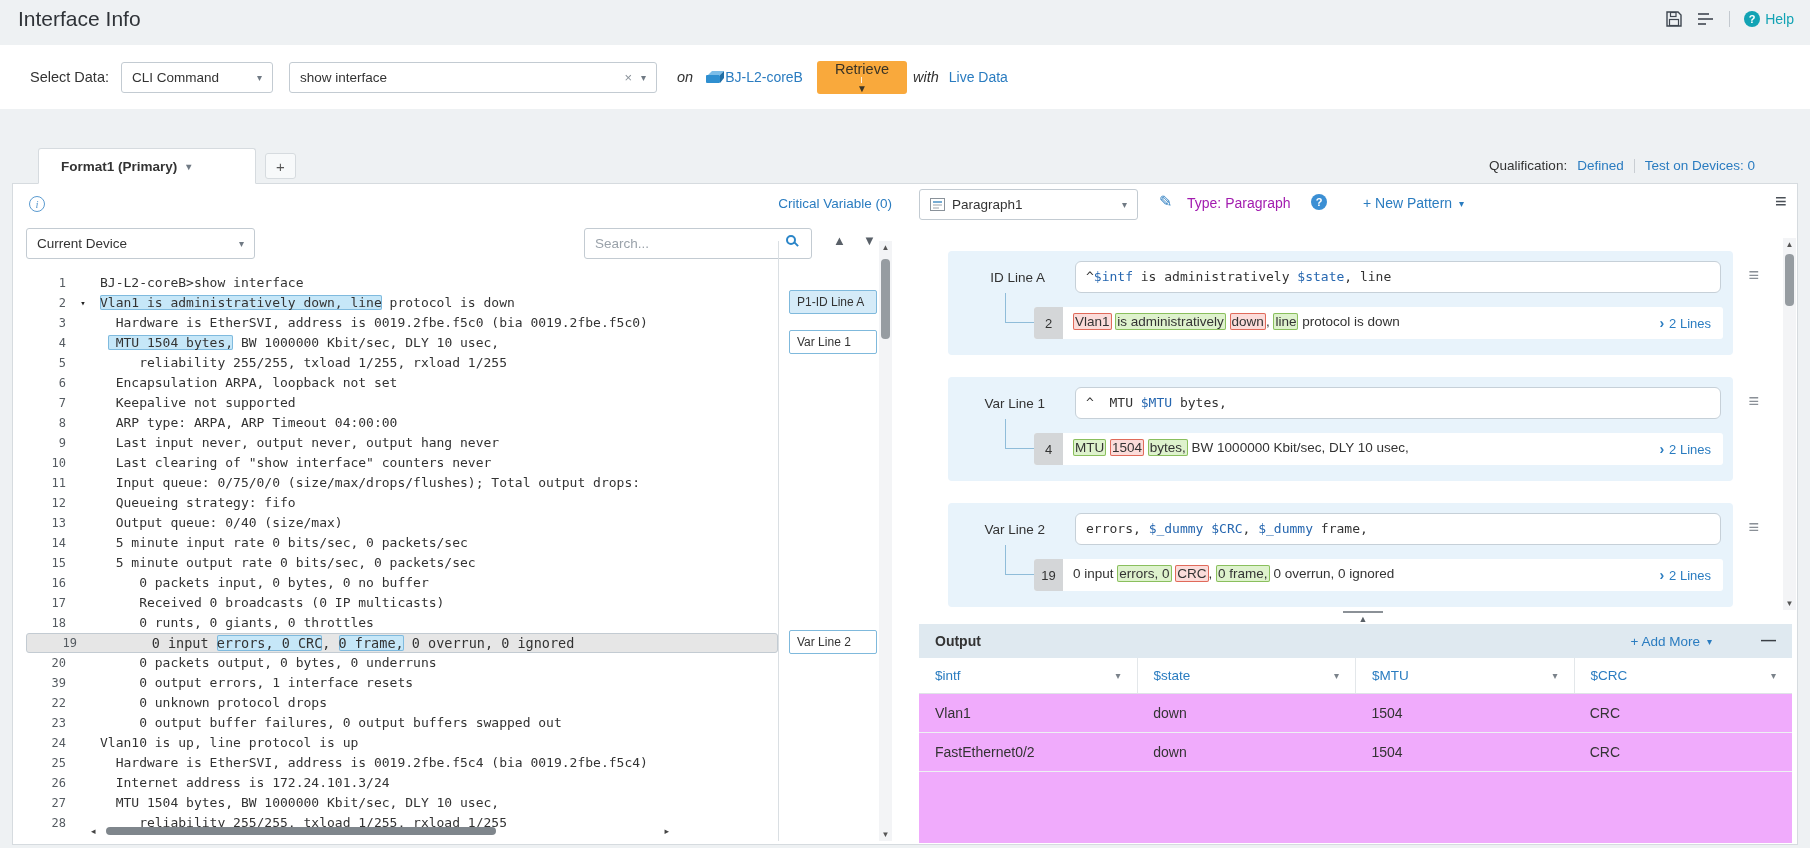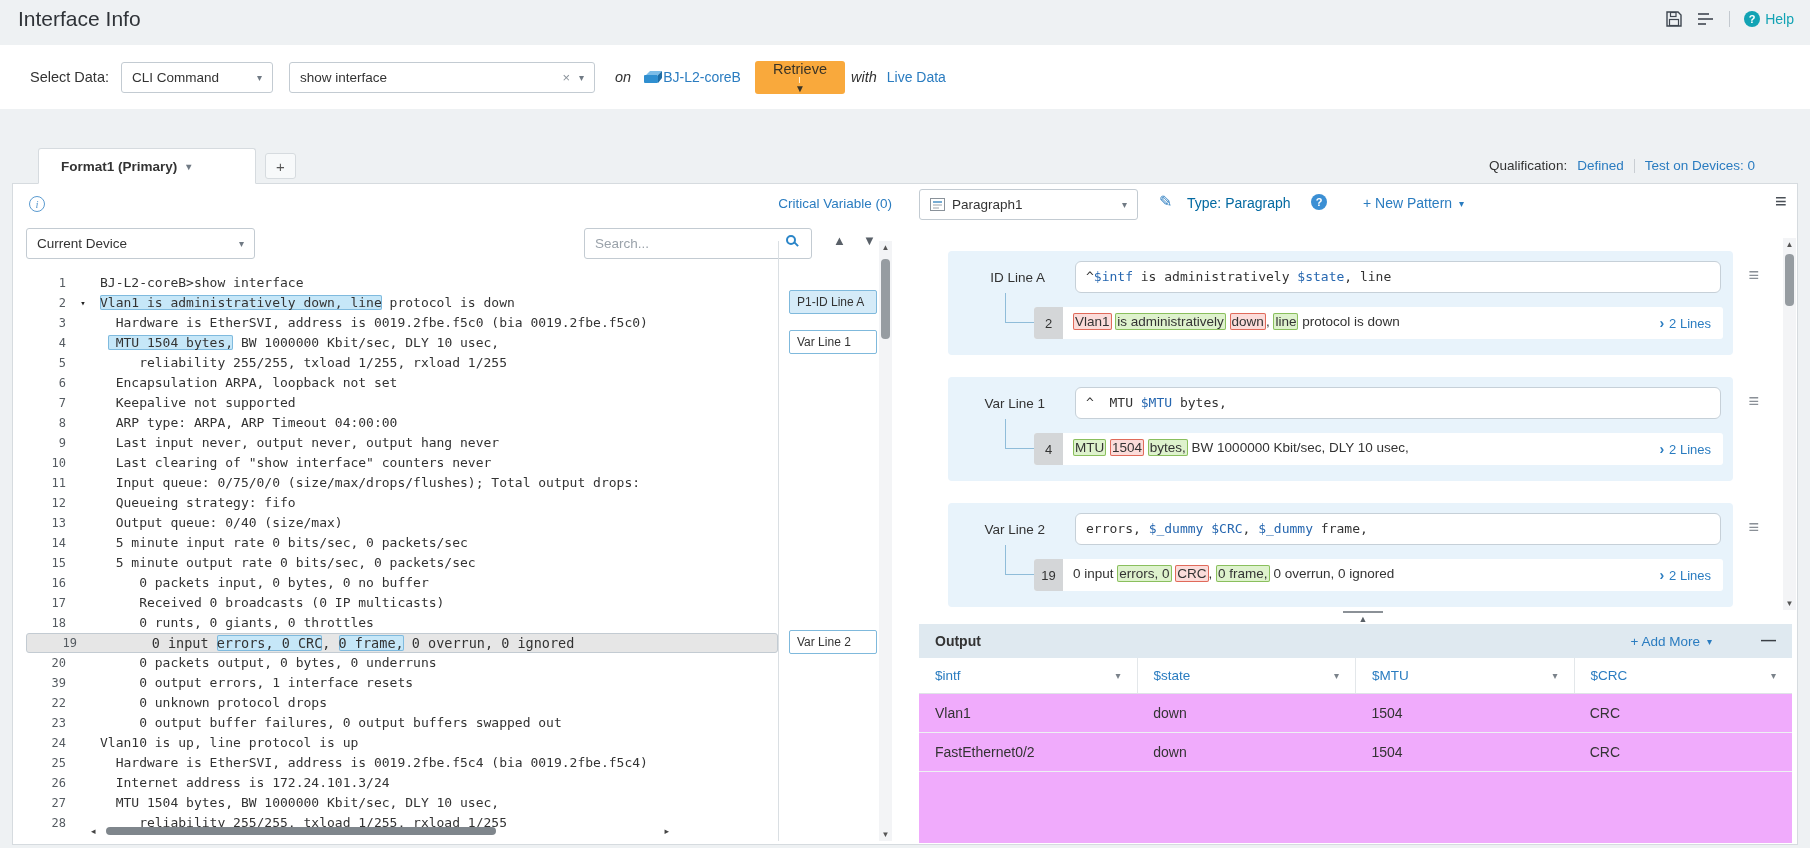--- a/index.html
+++ b/index.html
@@ -13,21 +13,21 @@
   .hicons{position:absolute;right:16px;top:10px;display:flex;align-items:center;gap:14px;}
   .hicon{cursor:pointer;display:flex;align-items:center;}
   .hdr-div{width:1px;height:16px;background:#c3c9cf;}
   .help{display:flex;align-items:center;gap:5px;color:#12a3b4;font-size:14px;cursor:pointer;}
   .help-circle{width:16px;height:16px;border-radius:50%;background:#12a3b4;color:#fff;font-size:11px;display:flex;align-items:center;justify-content:center;font-weight:bold;}
   
   .toolbar{position:absolute;left:0;right:0;top:45px;height:64px;background:#fff;display:flex;align-items:center;padding-left:30px;font-size:14.5px;}
   .sel{height:31px;background:#fff;border:1px solid #c3cbd2;border-radius:3px;display:flex;align-items:center;padding:0 10px;font-size:13.5px;cursor:pointer;color:#333;}
   .sel .chev{margin-left:auto;}
   .sel-dtype{width:152px;margin-left:12px;}
-  .combo{width:306px;margin-left:16px;height:31px;border:1px solid #c3cbd2;border-radius:3px;display:flex;align-items:center;padding:12px 10px;background:#fff;}
+  .combo{width:368px;margin-left:16px;height:31px;border:1px solid #c3cbd2;border-radius:3px;display:flex;align-items:center;padding:12px 10px;background:#fff;}
   .combo input{border:none;outline:none;flex:1;font-size:13.5px;color:#333;font-family:inherit;min-width:0;}
   .combo .x{color:#8a929a;font-size:13px;cursor:pointer;margin-right:9px;}
   .tb-on{margin-left:20px;}
   .device{display:flex;align-items:center;gap:0;margin-left:12px;font-size:14px;}
   .retrieve{margin-left:14px;height:33px;background:#f9a93c;border-radius:3px;display:flex;align-items:center;cursor:pointer;flex-direction:column;}
   .retrieve .rl{padding:0 18px;color:#3a3426;}
   .retrieve .sep{width:1px;height:33px;background:rgba(255,255,255,.8);}
   .retrieve .rc{width:27px;text-align:center;font-size:10px;color:#3a3426;}
   .tb-with{margin-left:6px;}
   .tb-live{margin-left:10px;font-size:14px;}
@@ -67,21 +67,21 @@
   .vsb .tri.dn{bottom:2px;}
   .vsb .thumb{position:absolute;left:2px;top:18px;width:9px;height:80px;background:#969ca1;border-radius:4px;cursor:pointer;}
   .hsb{position:absolute;left:78px;top:641px;width:578px;height:13px;}
   .hsb .tri{position:absolute;top:1px;font-size:9px;color:#444;cursor:pointer;}
   .hsb .tri.l{left:0;}
   .hsb .tri.r{right:0;}
   .hsb .thumb{position:absolute;left:15px;top:2px;width:390px;height:8px;background:#7f868c;border-radius:4px;cursor:pointer;}
   
   .psel{position:absolute;left:906px;top:5px;width:219px;gap:7px;}
   .pencil{position:absolute;left:1146px;top:8px;color:#2a7cc0;font-size:16px;cursor:pointer;}
-  .type-label{position:absolute;left:1174px;top:11px;font-size:14px;color:#0369a1;}
+  .type-label{position:absolute;left:1174px;top:11px;font-size:14px;color:#a21caf;}
   .qmark{position:absolute;left:1298px;top:10px;width:16px;height:16px;border-radius:50%;background:#3b8fd4;color:#fff;font-size:11px;font-weight:bold;display:flex;align-items:center;justify-content:center;cursor:pointer;}
   .newpat{position:absolute;left:1350px;top:11px;font-size:14px;display:flex;align-items:center;gap:7px;cursor:pointer;}
   .rmenu{position:absolute;left:1762px;top:6px;font-size:20px;color:#4a5057;cursor:pointer;}
   .pattern-list{position:absolute;left:935px;top:67px;width:785px;}
   .pcard{position:relative;height:104px;background:#e8f3fb;border-radius:4px;margin-bottom:22px;padding-left:12px;}
   .pcard-label{position:absolute;left:0;top:19px;width:97px;text-align:right;font-size:13.5px;color:#333;white-space:nowrap;}
   .pcard-input{position:absolute;left:127px;right:12px;top:10px;height:32px;background:#fff;border:1px solid #c6d0d8;border-radius:6px;font-family:"DejaVu Sans Mono",monospace;font-size:13px;line-height:30px;padding:0 10px;white-space:pre;overflow:hidden;cursor:text;}
   .vr{color:#2667b0;}
   .pcard-menu{position:absolute;right:-26px;top:14px;font-size:18px;color:#8a9097;cursor:pointer;}
   .pcard-conn{position:absolute;left:57px;top:42px;width:29px;height:30px;border-left:1px solid #8fbcd9;border-bottom:1px solid #8fbcd9;}

